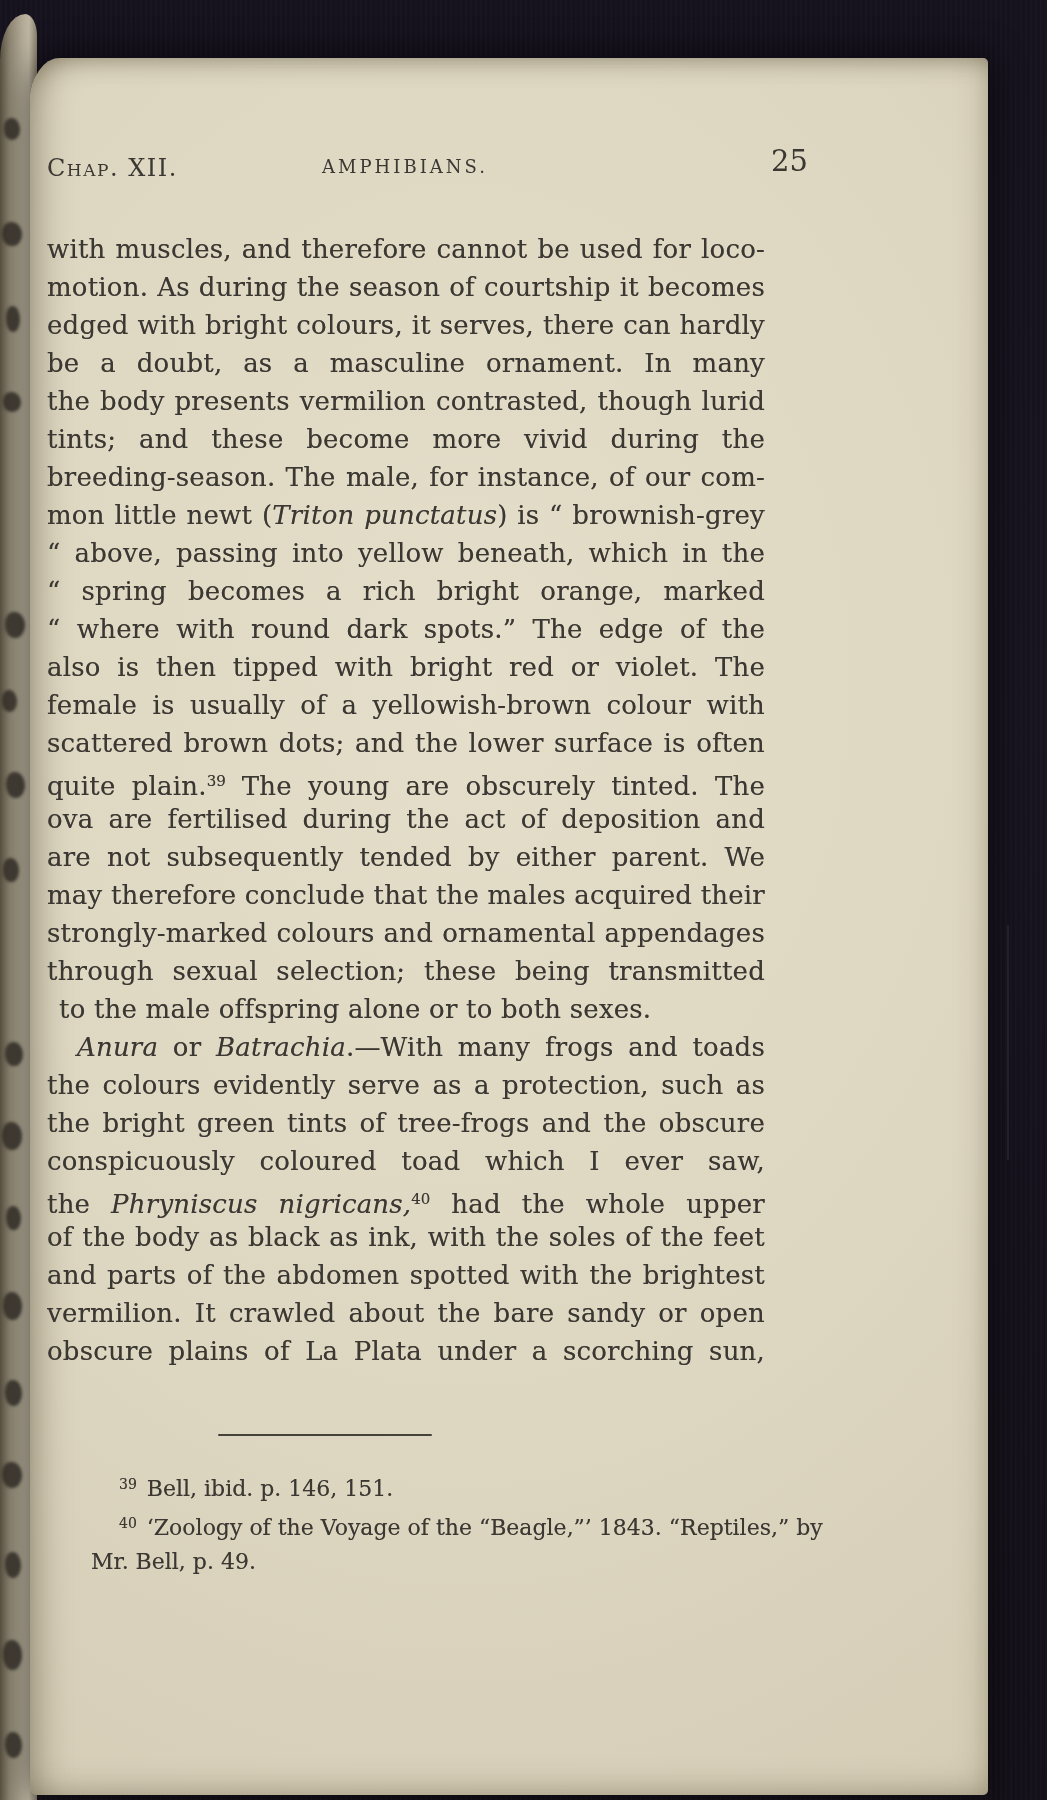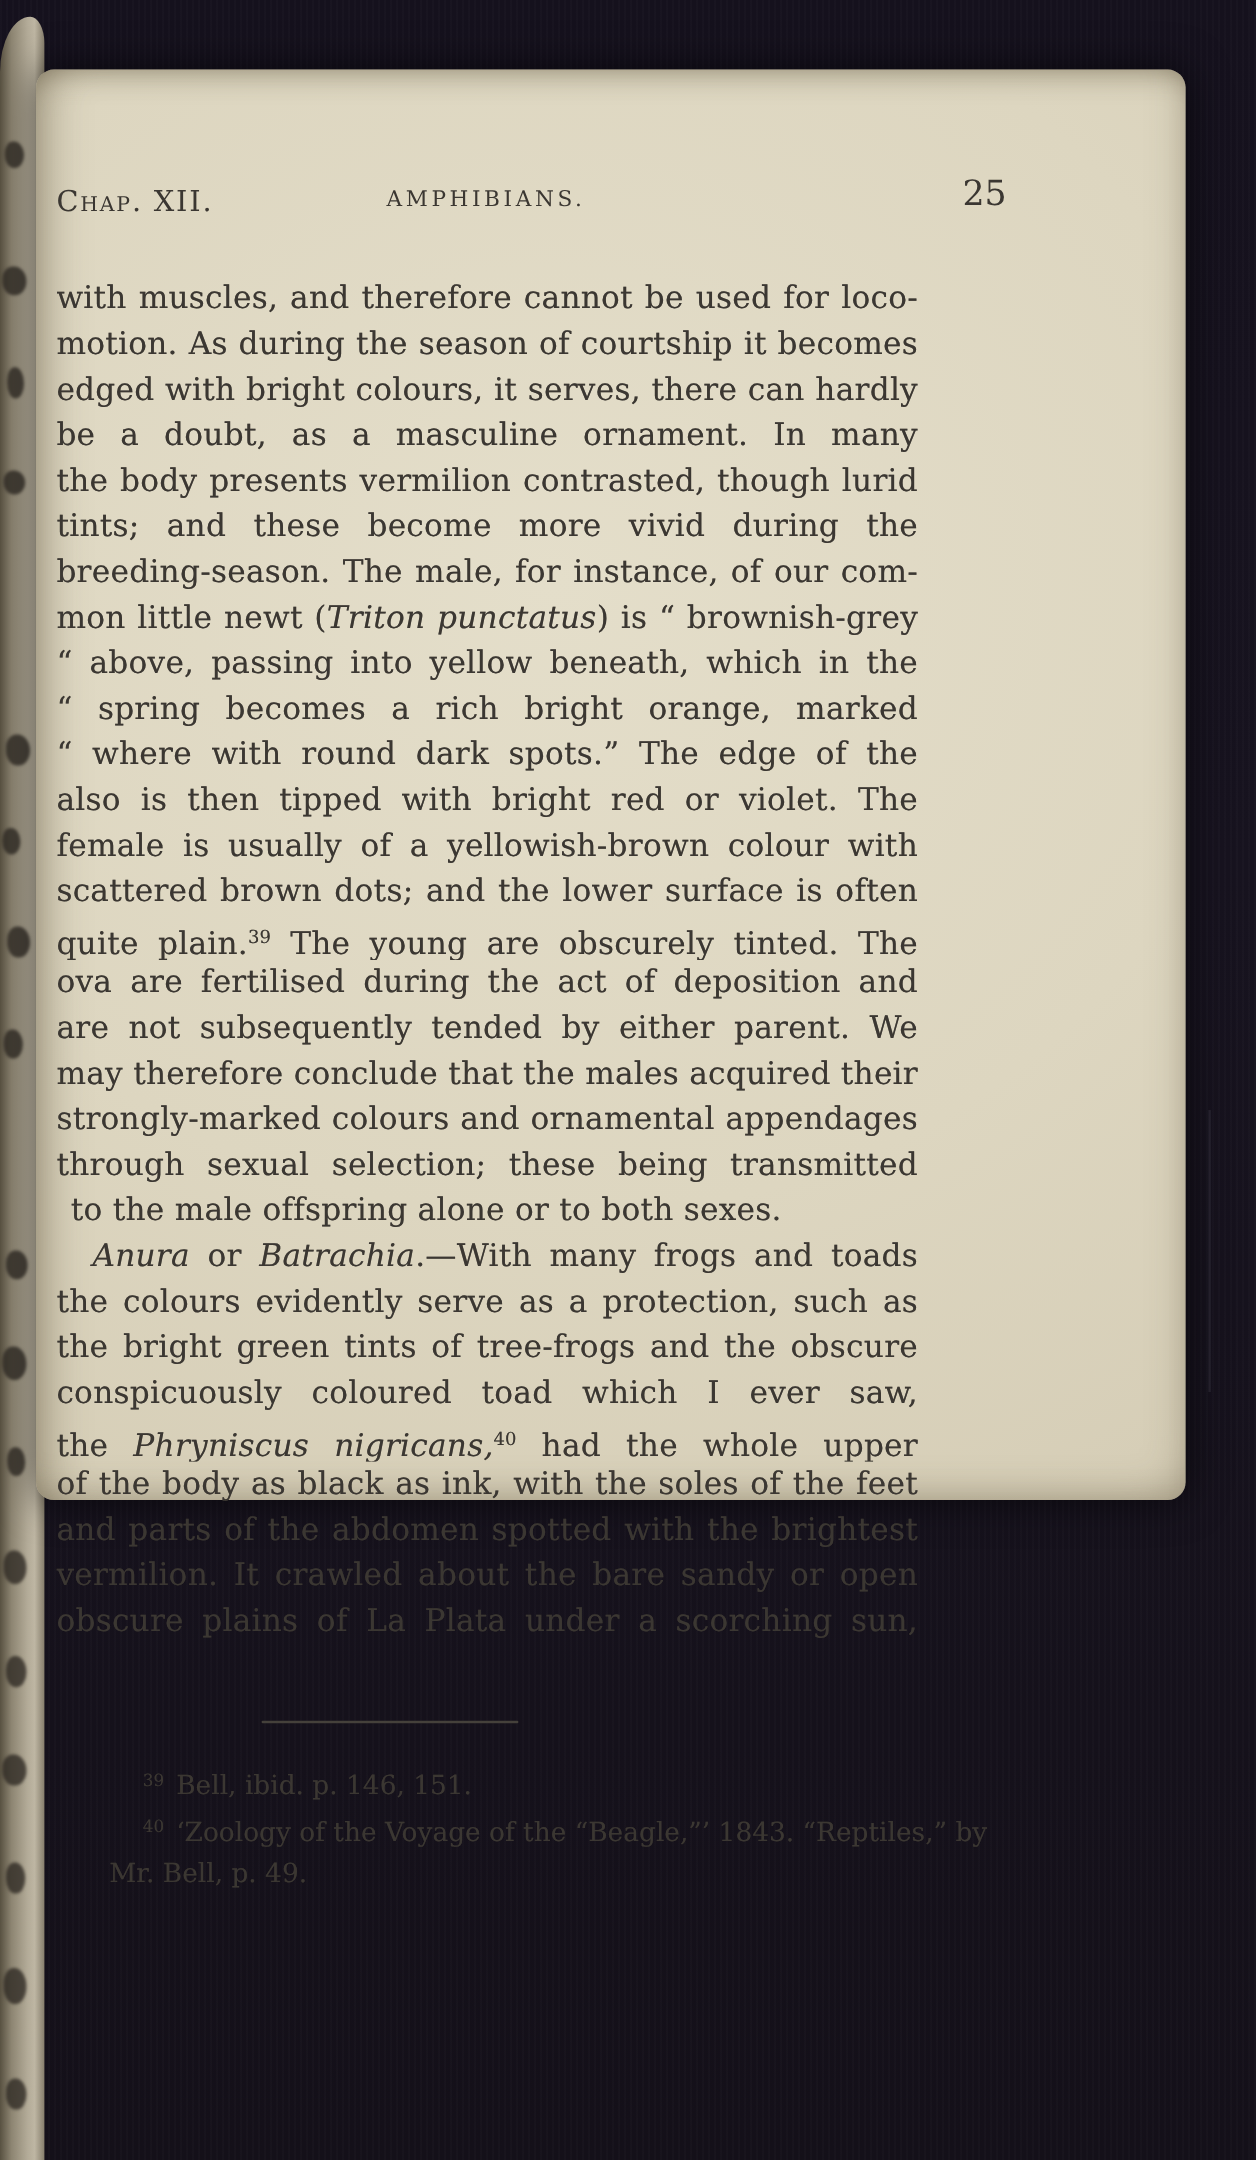--- a/index.html
+++ b/index.html
@@ -17,42 +17,41 @@
     background:linear-gradient(90deg,#585141 0%, #8d8572 26%, #b3ab98 62%, #beb6a3 78%, #877f6d 100%);
     border-top-left-radius:30px 55px; border-top-right-radius:14px 26px;
   }
   .edge-mark {
     position:absolute; background:rgba(47,42,36,0.8);
     border-radius:45% 55% 50% 50%; filter:blur(1.4px);
   }
 
   
   .page {
-    position:absolute; left:30px; top:58px; width:958px; height:1192px;
+    position:absolute; left:30px; top:58px; width:958px; height:1737px;
     background:radial-gradient(ellipse 120% 85% at 45% 36%, #e4deca 0%, #ddd6c0 52%, #d6ceb7 84%, #ccc3ab 100%);
     border-top-left-radius:30px 44px; border-top-right-radius:5px;
     border-bottom-right-radius:5px; border-bottom-left-radius:8px;
     box-shadow:
       inset 24px 0 36px -18px rgba(92,82,58,0.55),
       inset 0 16px 24px -15px rgba(92,82,58,0.5),
       inset -16px -18px 34px -18px rgba(92,82,58,0.38),
       0 0 34px rgba(0,0,0,0.6);
     color:#3b3732;
-    border-radius:15px;
   }
 
   .chapter {
     position:absolute; left:17px; top:96px;
     font-variant:small-caps; font-size:24px; letter-spacing:1.5px;
   }
   .running-title {
     position:absolute; left:17px; top:98px; width:716px; text-align:center;
     font-size:18px; letter-spacing:3px;
   }
-  .page-number { position:absolute; left:741px; top:86px; font-size:29px;margin-left:31px; }
+  .page-number { position:absolute; left:741px; top:86px; font-size:29px; }
 
   .body-text {
     position:absolute; left:17px; top:172px; width:718px;
     font-size:26px; letter-spacing:0.2px;
     text-shadow:0 0 0.5px rgba(59,55,50,0.55);
   }
   .line {
     height:38px; line-height:38px; overflow:hidden;
     text-align:justify; text-align-last:justify;
   }

